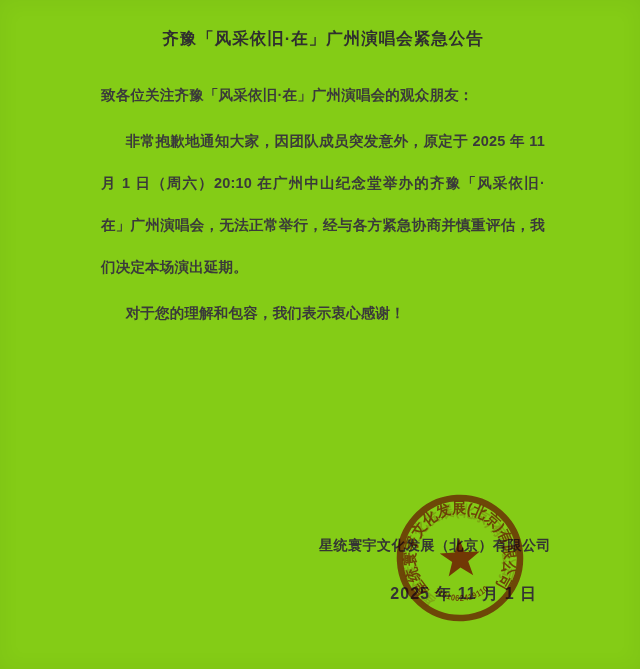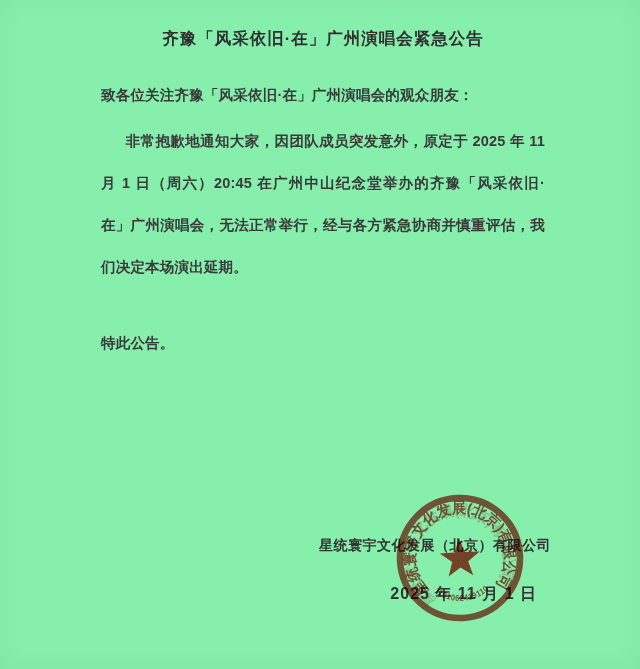--- a/index.html
+++ b/index.html
@@ -2,21 +2,21 @@
 <html><head>
 <meta charset="utf-8">
 <style>
   html,body{margin:0;padding:0;}
   body{
     width:640px;height:669px;overflow:hidden;background:#ffffff;
     font-family:"Liberation Sans","DejaVu Sans",sans-serif;
     color:#383838;position:relative;
   }
   .page{
-    position:absolute;inset:0;background:#86efac;
+    position:absolute;inset:0;background:#84cc16;
     box-shadow:inset 0 0 22px rgba(0,0,0,0.05);
   }
   .doc{
     position:absolute;left:97px;top:24px;width:452px;
   }
   h1.title{
     margin:0 0 22px 0;padding:0;
     font-size:16.5px;line-height:28px;font-weight:700;
     text-align:center;letter-spacing:1px;color:#2f2f2f;
   }
@@ -45,22 +45,22 @@
   .seal text{font-family:"Liberation Sans","DejaVu Sans",sans-serif;font-weight:700;}
 </style>
 </head>
 <body>
 
 <div class="page">
 
   <div class="doc">
     <h1 class="title">齐豫「风采依旧·在」广州演唱会紧急公告</h1>
     <p class="para">致各位关注齐豫「风采依旧·在」广州演唱会的观众朋友：</p>
-    <p class="para indent">非常抱歉地通知大家，因团队成员突发意外，原定于 2025 年 11 月 1 日（周六）20:45 在广州中山纪念堂举办的齐豫「风采依旧·在」广州演唱会，无法正常举行，经与各方紧急协商并慎重评估，我们决定本场演出延期。</p>
-    <p class="para closing">特此公告。</p>
+    <p class="para indent">非常抱歉地通知大家，因团队成员突发意外，原定于 2025 年 11 月 1 日（周六）20:10 在广州中山纪念堂举办的齐豫「风采依旧·在」广州演唱会，无法正常举行，经与各方紧急协商并慎重评估，我们决定本场演出延期。</p>
+    <p class="para indent">对于您的理解和包容，我们表示衷心感谢！</p>
   </div>
 
   <div class="sig-company">星统寰宇文化发展（北京）有限公司</div>
   <div class="sig-date">2025 年 11 月 1 日</div>
 
   <svg class="seal" viewBox="0 0 134 134" width="134" height="134" xmlns="http://www.w3.org/2000/svg">
     <defs>
       <path id="arcTop" d="M 35.2,98.8 A 45,45 0 1 1 98.8,98.8" fill="none"></path>
       <path id="arcBottom" d="M 37.7,98.4 A 43,43 0 0 0 96.3,98.4" fill="none"></path>
     </defs>

